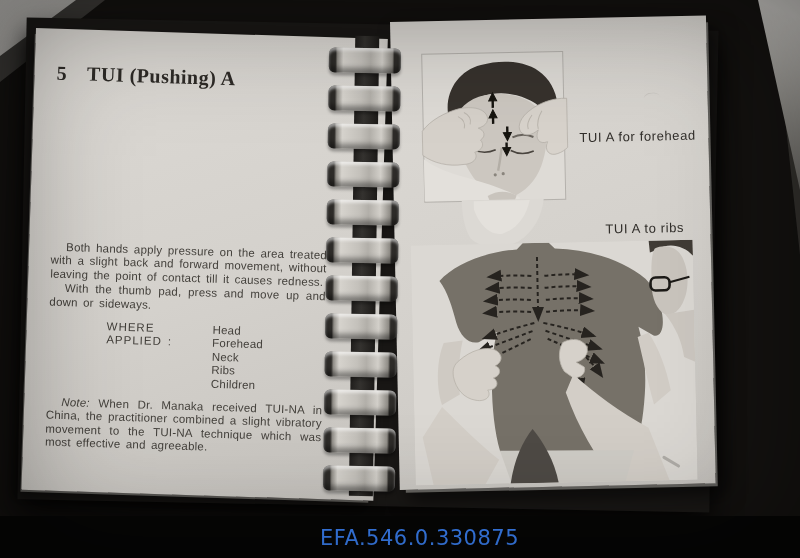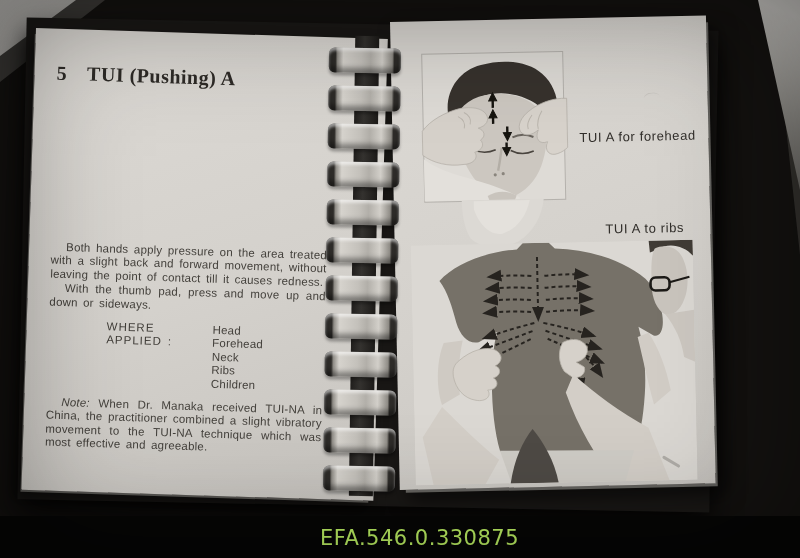--- a/index.html
+++ b/index.html
@@ -62,21 +62,21 @@
   
   .spine{position:absolute;left:326px;top:44px;width:74px;height:452px;transform:rotate(.8deg);}
   .spine-gap{position:absolute;left:26px;top:-8px;width:24px;height:460px;
     background:linear-gradient(90deg,#201e1c,#34322f 40%,#1c1a18);}
   .ring{position:absolute;left:0;width:72px;height:25px;border-radius:6px;
     background:linear-gradient(90deg,#2e2c29 0 9%,#8f8c86 12%,#d6d3cd 20%,#c4c1bb 45%,#b2afa9 58%,#d2cfc9 74%,#8f8c86 88%,#2e2c29 91% 100%);
     box-shadow:inset 0 3px 3px rgba(255,255,255,.55), inset 0 -5px 5px rgba(0,0,0,.38), 0 3px 3px rgba(0,0,0,.3);}
 
   
   .photo-label{position:absolute;left:320px;top:526px;font-size:21px;letter-spacing:.5px;
-    color:#bef264;font-family:"DejaVu Sans","Liberation Sans",sans-serif;}
+    color:#3b82f6;font-family:"DejaVu Sans","Liberation Sans",sans-serif;}
   .vignette{position:absolute;inset:0;pointer-events:none;
     box-shadow:inset 0 0 130px rgba(0,0,0,.45);}
 </style>
 </head>
 <body>
 
 <div class="scene">
 
   <div class="corner-tl-dim"></div>
   <div class="corner-tl"></div>

